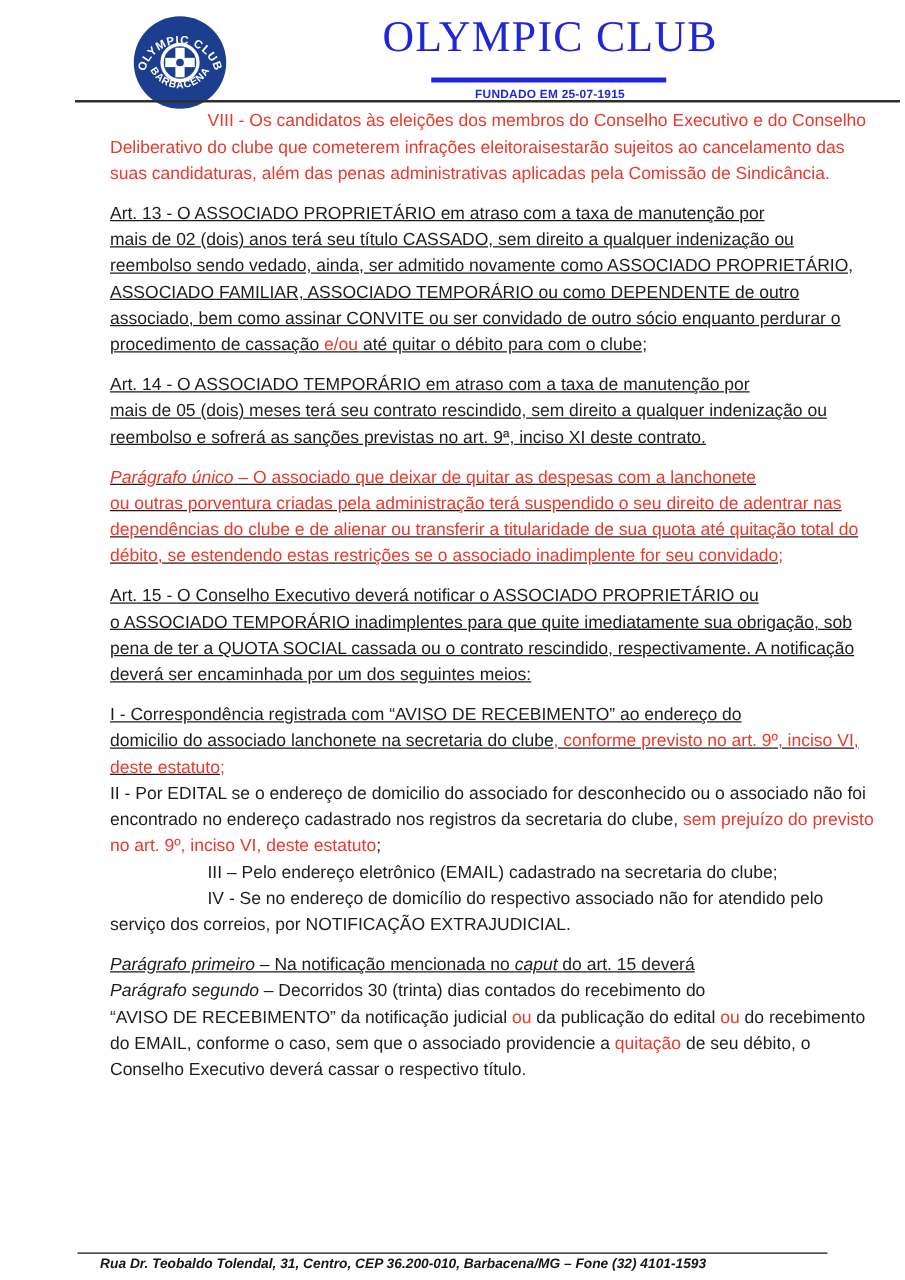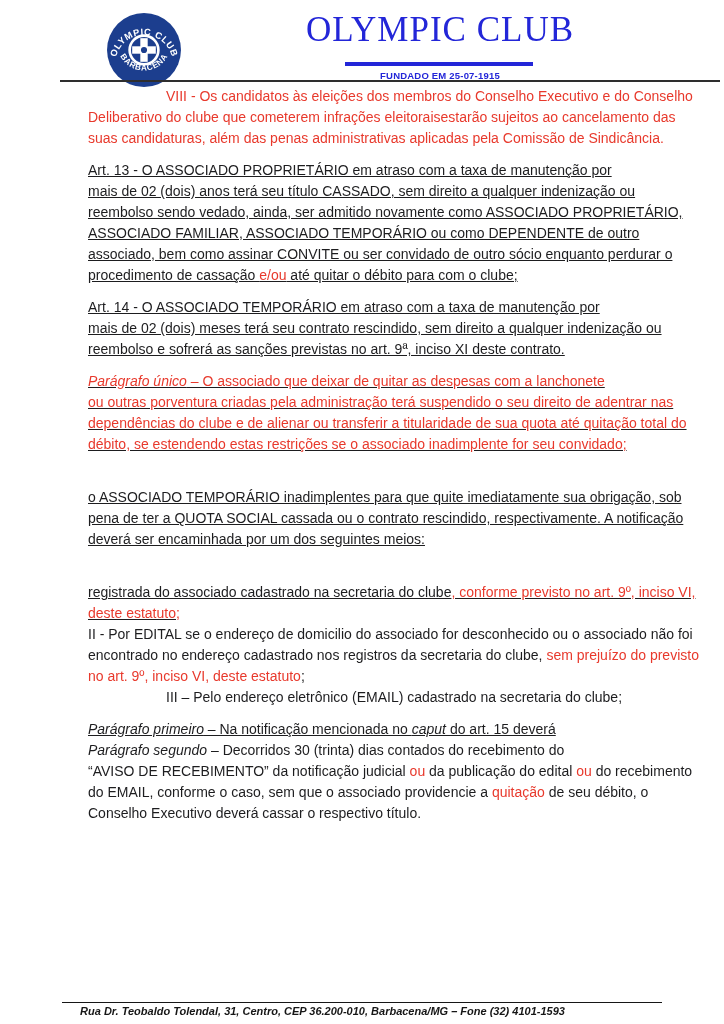--- a/index.html
+++ b/index.html
@@ -73,26 +73,27 @@
     </svg>
     <div class="title">OLYMPIC CLUB</div>
     <div class="title-rule"></div>
     <div class="founded">FUNDADO EM 25-07-1915</div>
     <div class="header-rule"></div>
   </div>
 
   <div class="doc-body">
       <p class="para indent"><span class="red">VIII - Os candidatos às eleições dos membros do Conselho Executivo e do Conselho Deliberativo do clube que cometerem infrações eleitoraisestarão sujeitos ao cancelamento das suas candidaturas, além das penas administrativas aplicadas pela Comissão de Sindicância.</span></p>
       <p class="para gap"><span>Art. 13 - O ASSOCIADO PROPRIETÁRIO em atraso com a taxa de manutenção por</span><br><span>mais de 02 (dois) anos terá seu título CASSADO, sem direito a qualquer indenização ou reembolso sendo vedado, ainda, ser admitido novamente como ASSOCIADO PROPRIETÁRIO, ASSOCIADO FAMILIAR, ASSOCIADO TEMPORÁRIO ou como DEPENDENTE de outro associado, bem como assinar CONVITE ou ser convidado de outro sócio enquanto perdurar o procedimento de cassação </span><span class="red">e/ou</span><span> até quitar o débito para com o clube;</span></p>
-      <p class="para gap"><span>Art. 14 - O ASSOCIADO TEMPORÁRIO em atraso com a taxa de manutenção por</span><br><span>mais de 02 (dois) meses terá seu contrato rescindido, sem direito a qualquer indenização ou reembolso e sofrerá as sanções previstas no art. 9ª, inciso XI deste contrato.</span></p>
+      <p class="para gap"><span>Art. 14 - O ASSOCIADO TEMPORÁRIO em atraso com a taxa de manutenção por</span><br><span>mais de 05 (dois) meses terá seu contrato rescindido, sem direito a qualquer indenização ou reembolso e sofrerá as sanções previstas no art. 9ª, inciso XI deste contrato.</span></p>
       <p class="para gap"><span class="red it">Parágrafo único</span><span class="red"> – O associado que deixar de quitar as despesas com a lanchonete</span><br><span class="red">ou outras porventura criadas pela administração terá suspendido o seu direito de adentrar nas dependências do clube e de alienar ou transferir a titularidade de sua quota até quitação total do débito, se estendendo estas restrições se o associado inadimplente for seu convidado;</span></p>
-      <p class="para gap"><br><span>o ASSOCIADO TEMPORÁRIO inadimplentes para que quite imediatamente sua obrigação, sob pena de ter a QUOTA SOCIAL cassada ou o contrato rescindido, respectivamente. A notificação deverá ser encaminhada por um dos seguintes meios:</span></p>
-      <p class="para gap"><br><span>registrada do associado cadastrado na secretaria do clube</span><span class="red">, conforme previsto no art. 9º, inciso VI, deste estatuto;</span></p>
+      <p class="para gap"><span>Art. 15 - O Conselho Executivo deverá notificar o ASSOCIADO PROPRIETÁRIO ou</span><br><span>o ASSOCIADO TEMPORÁRIO inadimplentes para que quite imediatamente sua obrigação, sob pena de ter a QUOTA SOCIAL cassada ou o contrato rescindido, respectivamente. A notificação deverá ser encaminhada por um dos seguintes meios:</span></p>
+      <p class="para gap"><span>I - Correspondência registrada com “AVISO DE RECEBIMENTO” ao endereço do</span><br><span>domicilio do associado lanchonete na secretaria do clube</span><span class="red">, conforme previsto no art. 9º, inciso VI, deste estatuto;</span></p>
       <p class="para"><span>II - Por EDITAL se o endereço de domicilio do associado for desconhecido ou o associado não foi encontrado no endereço cadastrado nos registros da secretaria do clube, </span><span class="red">sem prejuízo do previsto no art. 9º, inciso VI, deste estatuto</span><span>;</span></p>
       <p class="para indent"><span>III – Pelo endereço eletrônico (EMAIL) cadastrado na secretaria do clube;</span></p>
+      <p class="para indent"><span>IV - Se no endereço de domicílio do respectivo associado não for atendido pelo serviço dos correios, por NOTIFICAÇÃO EXTRAJUDICIAL.</span></p>
       <p class="para gap"><span class="it">Parágrafo primeiro</span><span> – Na notificação mencionada no </span><span class="it">caput</span><span> do art. 15 deverá</span><br></p>
       <p class="para"><span class="it">Parágrafo segundo</span><span> – Decorridos 30 (trinta) dias contados do recebimento do</span><br><span>“AVISO DE RECEBIMENTO” da notificação judicial </span><span class="red">ou</span><span> da publicação do edital </span><span class="red">ou</span><span> do recebimento do EMAIL, conforme o caso, sem que o associado providencie a </span><span class="red">quitação</span><span> de seu débito, o Conselho Executivo deverá cassar o respectivo título.</span></p>
     </div>
 
   <div class="footer">
     <div class="foot-rule"></div>
     <div class="address">Rua Dr. Teobaldo Tolendal, 31, Centro, CEP 36.200-010, Barbacena/MG – Fone (32) 4101-1593</div>
   </div>
 
 </div>

